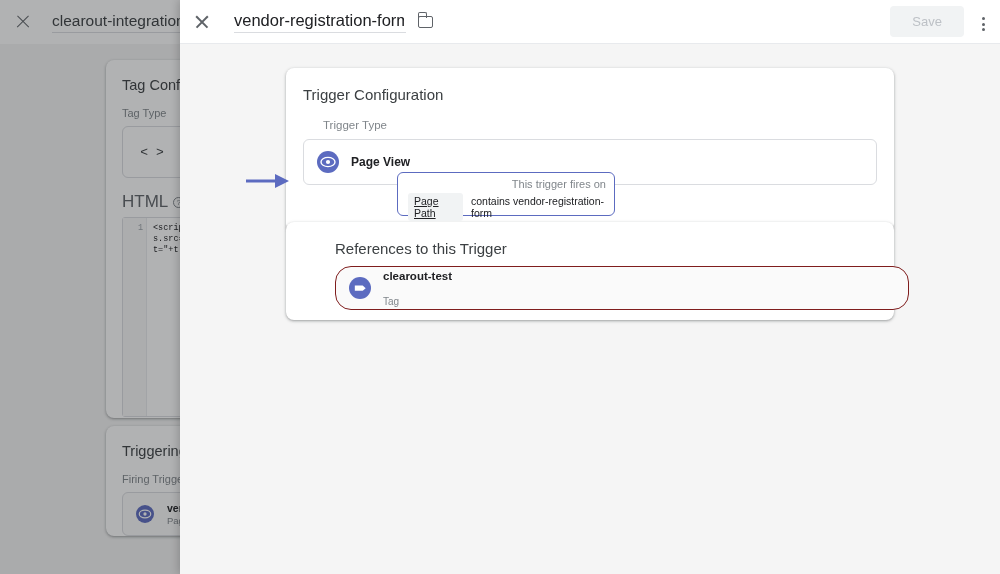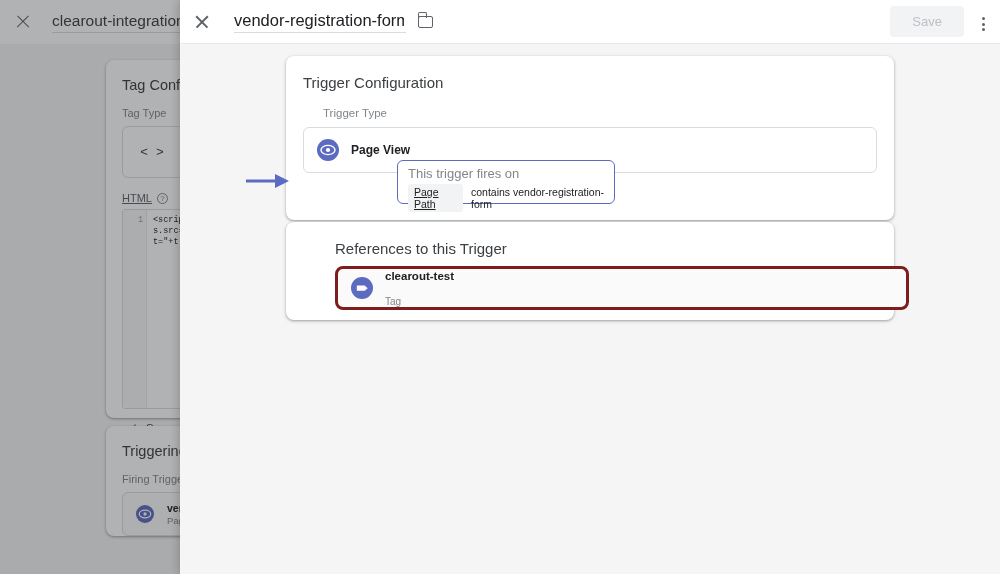--- a/index.html
+++ b/index.html
@@ -54,21 +54,21 @@
   .bg-sublabel { font-size: 11px; color: #80868b; padding: 14px 0 0 16px; }
 
   .bg-typebox {
     margin: 7px 0 0 16px; width: 524px; height: 52px;
     border: 1px solid #dadce0; border-radius: 6px;
     display: flex; align-items: center;
   }
   .bg-code-glyph { width: 58px; text-align: center; font-size: 13px; color: #3c4043; font-family: "Liberation Mono", monospace; }
 
   .bg-html-row { display: flex; align-items: center; padding: 14px 0 0 16px; gap: 5px; }
-  .bg-html-label { font-size: 11px; color: #5f6368; text-decoration: underline; }
+  .bg-html-label { font-size: 17px; color: #5f6368; }
   .bg-help {
     width: 11px; height: 11px; border: 1.1px solid #80868b; border-radius: 50%;
     font-size: 8px; line-height: 9.5px; text-align: center; color: #80868b;
   }
 
   .bg-editor {
     margin: 5px 0 0 16px; width: 524px; height: 200px;
     border: 1px solid #dadce0; border-radius: 3px;
     background: #fff; display: flex; font-family: "Liberation Mono", monospace;
   }
@@ -149,51 +149,51 @@
            align-items: center; justify-content: center; gap: 2.5px; cursor: pointer; }
   .kebab i { width: 3px; height: 3px; border-radius: 50%; background: #5f6368; display: block; }
 
   .fg-body { position: absolute; left: 0; top: 44px; right: 0; bottom: 0; background: #f5f5f5; }
 
   .card {
     position: absolute; left: 106px; width: 608px; background: #fff;
     border-radius: 8px;
     box-shadow: 0 1px 2px rgba(60,64,67,.3), 0 1px 3px 1px rgba(60,64,67,.15);
   }
-  #card-trigger { top: 12px; height: 164px; }
+  #card-trigger { top: 24px; height: 164px; }
   #card-refs    { top: 178px; height: 98px; padding-left: 32px; }
 
   .card-title { font-size: 15px; color: #3c4043; padding: 18px 0 0 17px; }
   .field-label { font-size: 11.5px; color: #80868b; padding: 16px 0 0 17px; margin-left: 20px; }
 
   .type-box {
     margin: 8px 0 0 17px; width: 574px; height: 46px;
     border: 1px solid #dadce0; border-radius: 6px;
     display: flex; align-items: center; cursor: pointer;
   }
   .ico-slot { width: 47px; display: flex; justify-content: center; }
   .type-name { font-size: 12px; color: #202124; font-weight: bold; }
 
   .fires-box {
     position: absolute; left: 111px; top: 104px;
     width: 218px; height: 44px;
     border: 1.4px solid #5c6bc0; border-radius: 6px;
     background: #fff; padding: 5px 8px 0 10px; cursor: pointer; z-index: 55;
   }
-  .fires-label { font-size: 13px; color: #80868b; }
+  .fires-label { font-size: 11px; color: #80868b; text-align: right; }
   .fires-row { display: flex; align-items: center; margin-top: 3px; }
   .chip {
     background: #f1f3f4; border-radius: 3px; padding: 2px 6px;
     font-size: 10.5px; color: #202124; text-decoration: underline;
   }
   .cond-text { font-size: 10.5px; color: #202124; margin-left: 8px; }
 
   .ref-item {
     margin: 9px 0 0 17px; width: 574px; height: 44px;
-    background: #fafafa; border: 3px solid #7f1d1d; border-radius: 8px;
+    background: #fafafa; border: 1px solid #7f1d1d; border-radius: 16px;
     display: flex; align-items: center; cursor: pointer;
   }
   .ref-name { font-size: 11.5px; color: #202124; font-weight: bold; }
   .ref-sub  { font-size: 10px; color: #80868b; margin-top: 14px; }
 </style>
 </head>
 <body>
 
 <div id="root">
 

